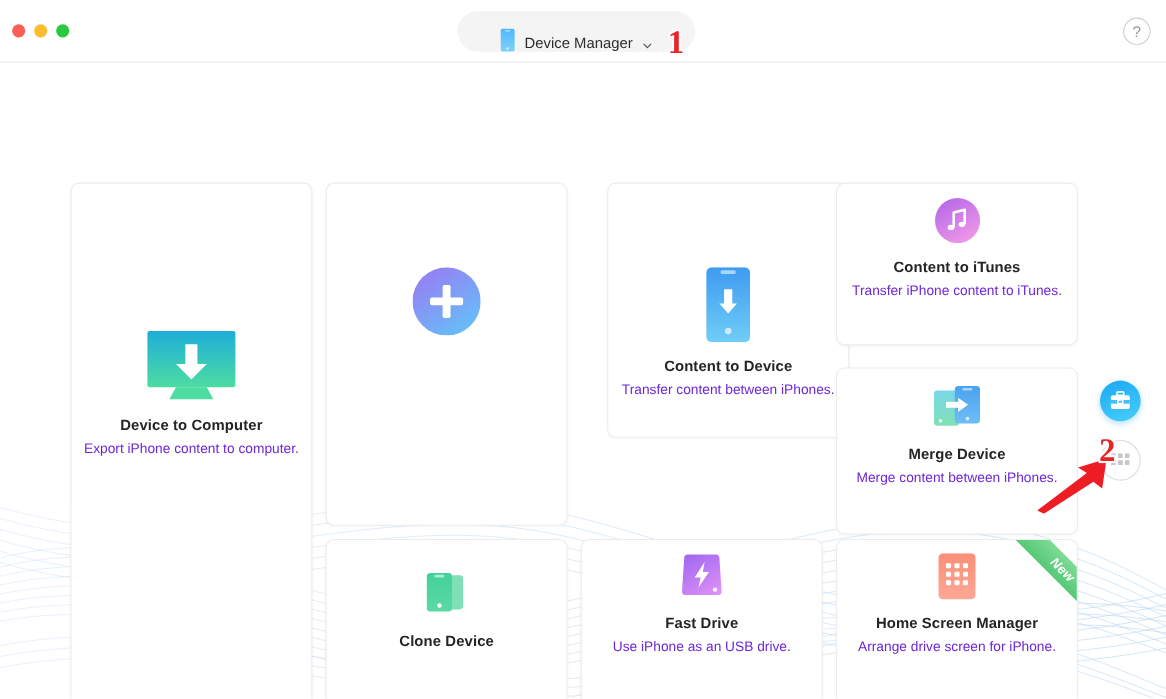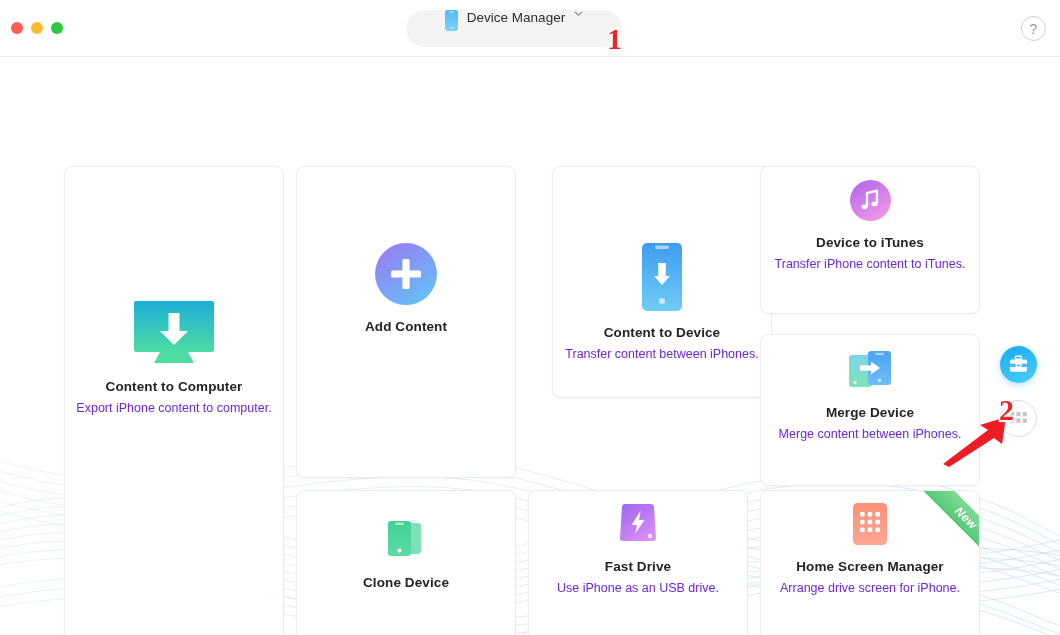--- a/index.html
+++ b/index.html
@@ -46,26 +46,26 @@
   .tl {
     width: 12px; height: 12px;
     border-radius: 50%;
   }
   .tl-close  { background: #fb5f57; }
   .tl-min    { background: #fcbc2e; }
   .tl-max    { background: #2cc940; }
 
   .device-pill {
     position: absolute;
-    left: 406px; top: 10px;
+    left: 416px; top: 10px;
     width: 216px; height: 37px;
     background: #f4f4f4;
     border-radius: 19px;
     display: flex;
-    align-items: flex-start;
+    align-items: flex-end;
     justify-content: center;
     gap: 9px;
   }
   .device-pill-label {
     font-size: 13.5px;
     color: #2d2d2d;
   }
   .chev {
     width: 9px; height: 9px;
     position: relative;
@@ -297,41 +297,40 @@
               <stop offset="0%" stop-color="#1eadd8"></stop>
               <stop offset="100%" stop-color="#4ddca2"></stop>
             </linearGradient>
           </defs>
           <rect x="4" y="0" width="80" height="51" rx="2" fill="url(#mgrad)"></rect>
           <path d="M30,51 L58,51 L64,62 L24,62 Z" fill="#4ddca2"></path>
           <path d="M44,12 L44,32" stroke="#ffffff" stroke-width="11" stroke-linecap="butt"></path>
           <path d="M30,30 L44,44 L58,30 Z" fill="#ffffff"></path>
         </svg>
       </div>
-      <div class="card-title">Content to Computer</div>
+      <div class="card-title">Device to Computer</div>
       <div class="card-desc">Export iPhone content to computer.</div>
     </div>
   </div>
 
   <div class="card" id="card-add-content">
     <div class="card-inner">
       <div class="card-icon">
         <svg width="62" height="62" viewBox="0 0 62 62">
           <defs>
             <linearGradient id="pgrad" x1="0.15" y1="0" x2="0.85" y2="1">
               <stop offset="0%" stop-color="#9a7bf2"></stop>
               <stop offset="100%" stop-color="#62c3f8"></stop>
             </linearGradient>
           </defs>
           <circle cx="31" cy="31" r="31" fill="url(#pgrad)"></circle>
           <rect x="27.4" y="16" width="7.2" height="30" rx="1.6" fill="#ffffff"></rect>
           <rect x="16" y="27.4" width="30" height="7.2" rx="1.6" fill="#ffffff"></rect>
         </svg>
       </div>
-      <div class="card-title">Add Content</div>
     </div>
   </div>
 
   <div class="card" id="card-content-device">
     <div class="card-inner">
       <div class="card-icon">
         <svg width="40" height="68" viewBox="0 0 40 68">
           <defs>
             <linearGradient id="pdgrad" x1="0" y1="0" x2="0" y2="1">
               <stop offset="0%" stop-color="#3f9bf0"></stop>
@@ -359,21 +358,21 @@
               <stop offset="0%" stop-color="#b668e8"></stop>
               <stop offset="100%" stop-color="#f29ae8"></stop>
             </linearGradient>
           </defs>
           <circle cx="20.5" cy="20.5" r="20.5" fill="url(#itgrad)"></circle>
           <path d="M17,26.5 L17,13.2 L27,10.6 L27,23.6" fill="none" stroke="#ffffff" stroke-width="2.3" stroke-linejoin="round"></path>
           <ellipse cx="14.5" cy="26.8" rx="3" ry="2.4" fill="#ffffff"></ellipse>
           <ellipse cx="24.5" cy="23.9" rx="3" ry="2.4" fill="#ffffff"></ellipse>
         </svg>
       </div>
-      <div class="card-title">Device to iTunes</div>
+      <div class="card-title">Content to iTunes</div>
       <div class="card-desc">Transfer iPhone content to iTunes.</div>
     </div>
   </div>
 
   <div class="card" id="card-merge-device">
     <div class="card-inner">
       <div class="card-icon">
         <svg width="42" height="42" viewBox="0 0 42 42">
           <defs>
             <linearGradient id="mg1" x1="0" y1="0" x2="0" y2="1">

